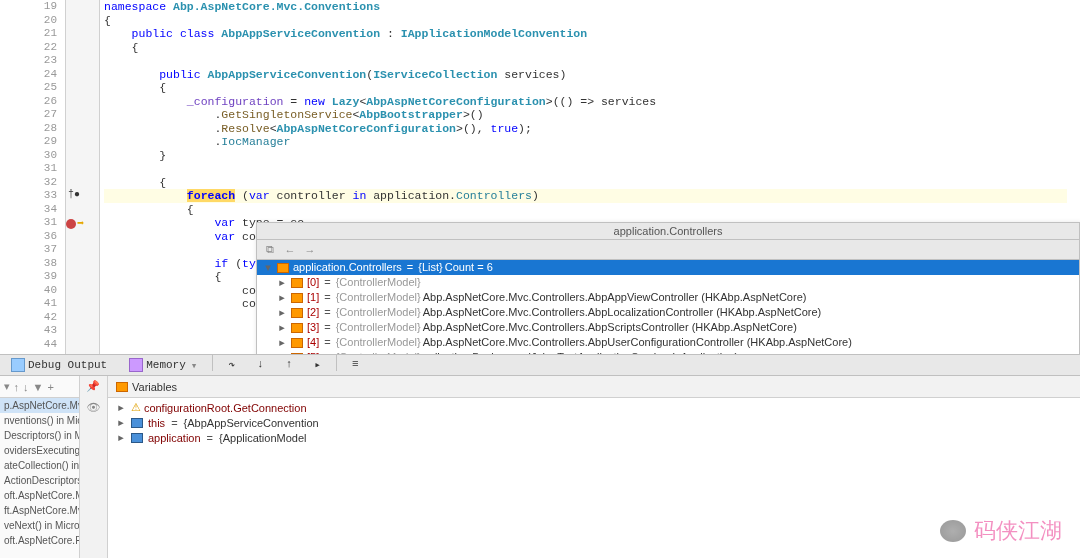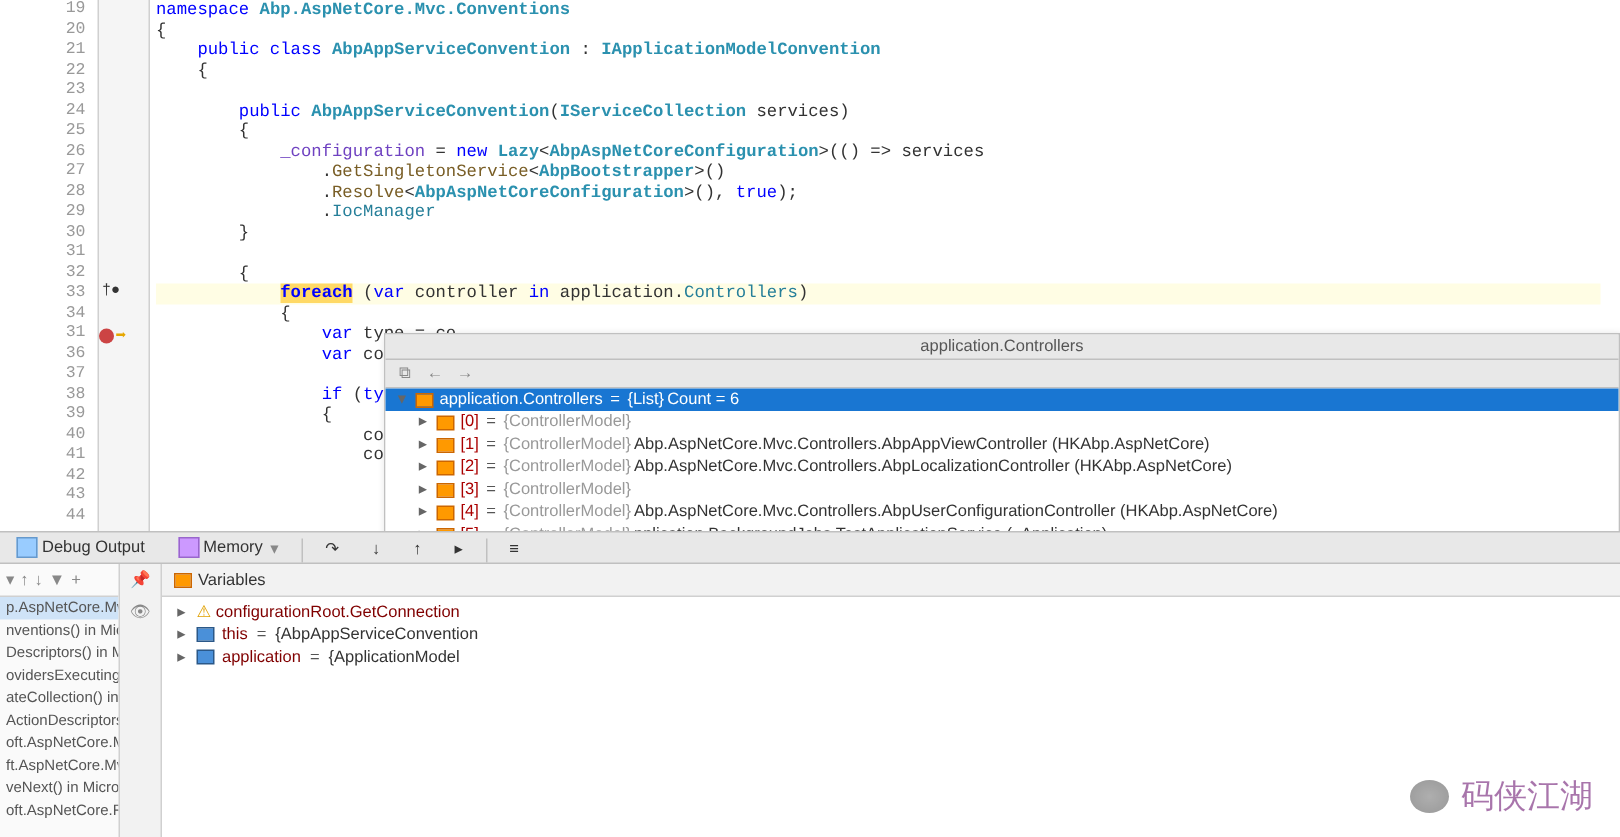--- a/index.html
+++ b/index.html
@@ -39,40 +39,40 @@
 .list-icon { background: linear-gradient(#f90, #f90); border: 1px solid #c60; }
 .obj-icon { background: linear-gradient(#4a90d9, #4a90d9); border: 1px solid #2b5888; }
 .folder-icon { background: #ccc; border: 1px solid #888; }
 .nm { color: #800000; }
 .idx { color: #a00; }
 .eq { color: #555; margin: 0 3px; }
 .typ { color: #999; }
 .val { color: #333; }
 .indent1 { padding-left: 18px; }
 
-.toolbar-strip { position: absolute; top: 354px; left: 0; right: 0; height: 22px; background: #e8e8e8; border-top: 1px solid #c0c0c0; border-bottom: 1px solid #c0c0c0; display: flex; align-items: flex-end; padding: 0 4px; gap: 8px; font-family: Liberation Sans, sans-serif; font-size: 11px; }
+.toolbar-strip { position: absolute; top: 354px; left: 0; right: 0; height: 22px; background: #e8e8e8; border-top: 1px solid #c0c0c0; border-bottom: 1px solid #c0c0c0; display: flex; align-items: flex-start; padding: 0 4px; gap: 8px; font-family: Liberation Mono, monospace; font-size: 11px; }
 .tb-btn { padding: 2px 6px; border: 1px solid transparent; display: flex; align-items: center; gap: 3px; color: #333; }
 .tb-sep { width: 1px; height: 16px; background: #c0c0c0; }
 .tb-icon { width: 14px; height: 14px; display: inline-block; }
 
 .lower { position: absolute; top: 376px; left: 0; right: 0; bottom: 0; display: flex; background: #fafafa; font-family: 'Segoe UI', sans-serif; font-size: 11px; }
 .frames-panel { width: 80px; background: #fafafa; border-right: 1px solid #d0d0d0; overflow: hidden; }
 .frames-toolbar { height: 22px; display: flex; align-items: center; padding: 0 4px; gap: 4px; border-bottom: 1px solid #d0d0d0; color: #888; }
 .frames-list { }
 .frame-row { padding: 2px 4px; white-space: nowrap; overflow: hidden; font-size: 10px; color: #555; }
 .frame-row.sel { background: #cfe3f7; }
 
 .vars-panel { flex: 1; background: #fff; }
 .vars-header { height: 22px; display: flex; align-items: center; padding: 0 8px; background: #f2f2f2; border-bottom: 1px solid #d0d0d0; }
 .vars-tab-icon { width: 12px; height: 10px; background: linear-gradient(#f90,#f90); border: 1px solid #c60; margin-right: 4px; }
 .vars-body { padding: 2px 0; }
 .vars-row { display: flex; align-items: center; padding: 1px 6px; gap: 3px; font-size: 11px; }
 .warn-icon { color: #e0a000; font-size: 11px; }
 
-.watermark { position: absolute; bottom: 12px; right: 18px; display: flex; align-items: center; gap: 8px; opacity: .6; font-family: 'KaiTi', 'STKaiti', serif; font-size: 22px; color: #701a75; }
+.watermark { position: absolute; bottom: 12px; right: 18px; display: flex; align-items: center; gap: 8px; opacity: .6; font-family: 'KaiTi', 'STKaiti', serif; font-size: 22px; color: #ec4899; }
 .wm-icon { width: 26px; height: 22px; border-radius: 50%; background: radial-gradient(#7a7a7a,#555); position: relative; }
 </style>
 </head>
 <body>
 
 <div class="code-area">
   <div class="gutter" id="gutter">
       <div class="gutter-row">19</div>
       <div class="gutter-row">20</div>
       <div class="gutter-row">21</div>
@@ -173,20 +173,21 @@
         <span class="eq">=</span> 
         <span class="typ">{ControllerModel}</span> 
         <span class="val">Abp.AspNetCore.Mvc.Controllers.AbpLocalizationController (HKAbp.AspNetCore)</span>
       </div>
       <div class="popup-row indent1">
         <span class="exp-arrow">▸</span>
         <span class="tree-icon list-icon"></span> 
         <span class="idx">[3]</span> 
         <span class="eq">=</span> 
         <span class="typ">{ControllerModel}</span> 
+        <span class="val">Abp.AspNetCore.Mvc.Controllers.AbpScriptsController (HKAbp.AspNetCore)</span>
       </div>
       <div class="popup-row indent1">
         <span class="exp-arrow">▸</span>
         <span class="tree-icon list-icon"></span> 
         <span class="idx">[4]</span> 
         <span class="eq">=</span> 
         <span class="typ">{ControllerModel}</span> 
         <span class="val">Abp.AspNetCore.Mvc.Controllers.AbpUserConfigurationController (HKAbp.AspNetCore)</span>
       </div>
       <div class="popup-row indent1">

